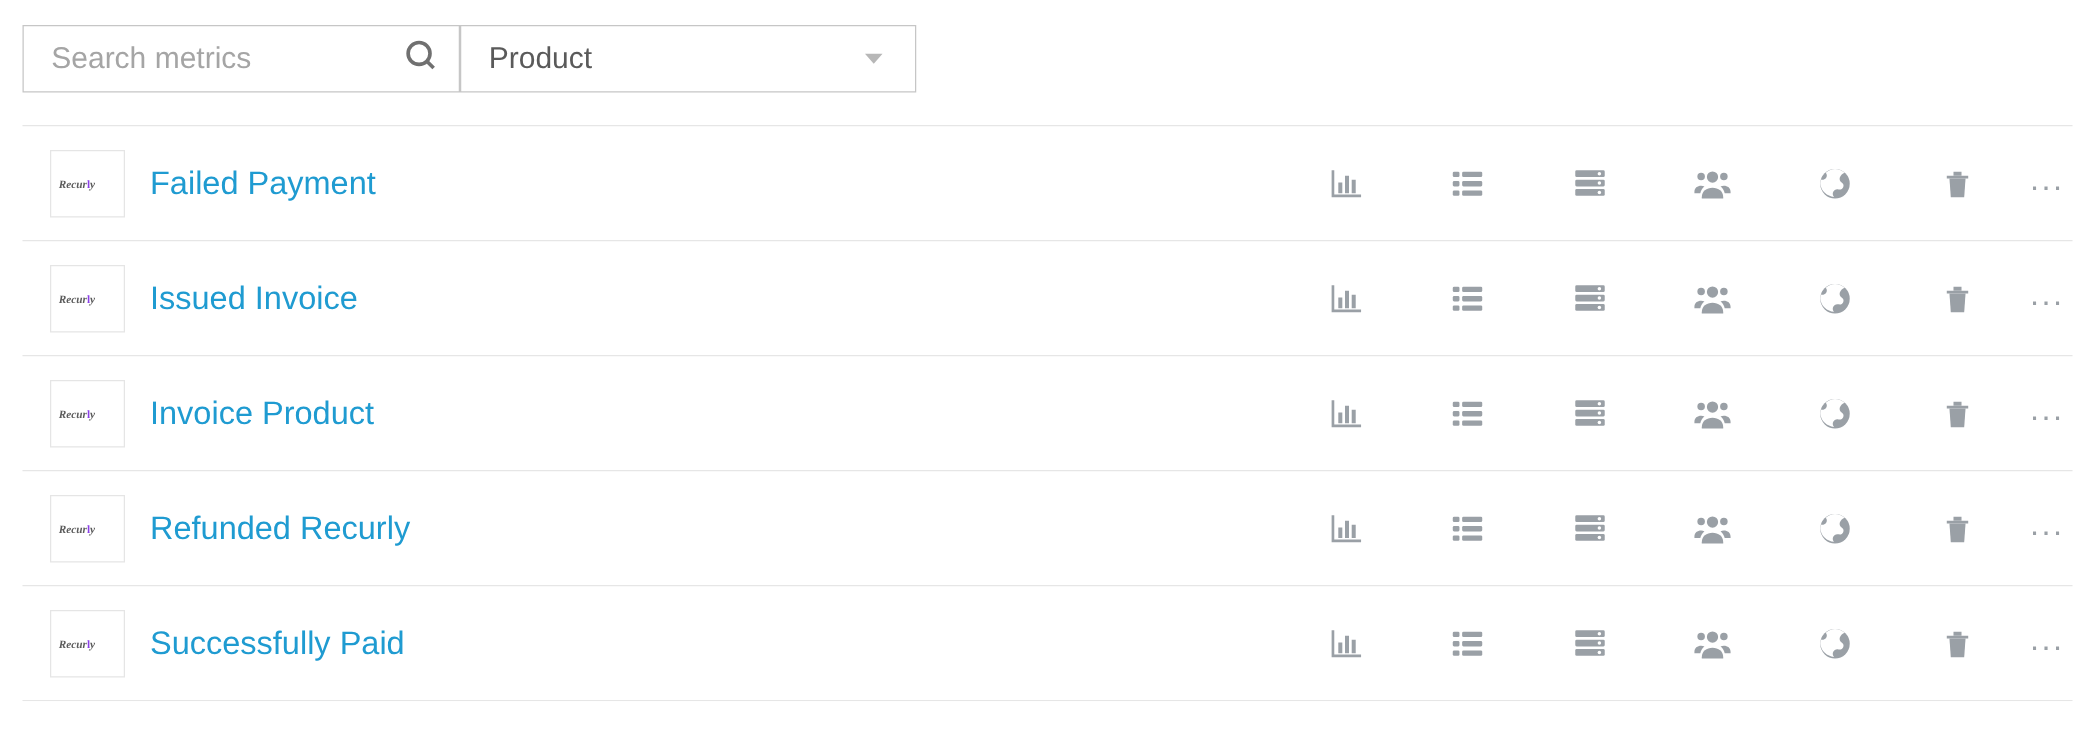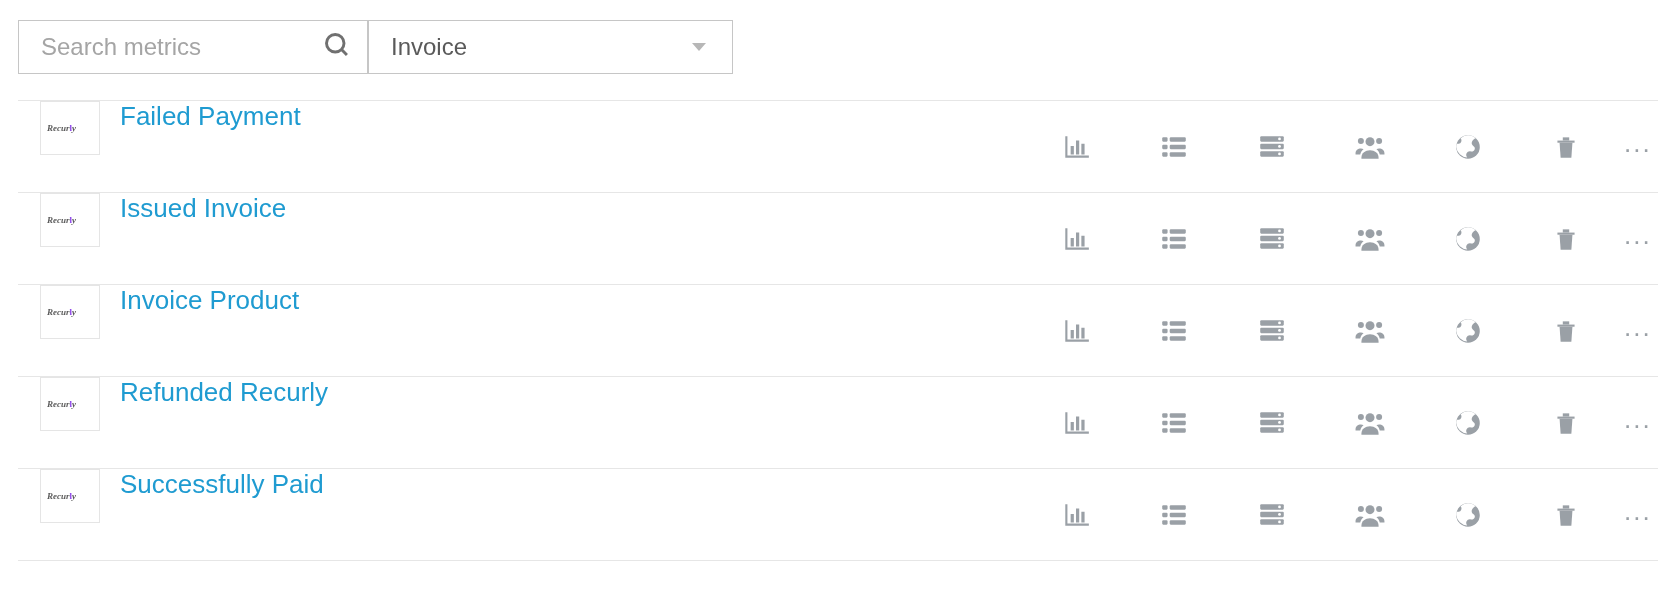--- a/index.html
+++ b/index.html
@@ -60,20 +60,21 @@
     width: 0; height: 0;
     border-left: 7px solid transparent;
     border-right: 7px solid transparent;
     border-top: 8px solid #b7b7b7;
   }
 
   
   .list { border-top: 1px solid #e6e6e6; }
   .row {
     display: flex;
+    align-items: center;
     height: 92px;
     border-bottom: 1px solid #e6e6e6;
     padding: 0 10px 0 22px;
     gap: 20px;
   }
   .brand-chip {
     width: 60px; height: 54px;
     border: 1px solid #e5e5e5;
     background: #ffffff;
     display: flex; align-items: center; justify-content: center;
@@ -181,21 +182,21 @@
     <div class="search-box">
       <input type="text" placeholder="Search metrics" style="">
       <span class="icon">
         <svg viewBox="0 0 24 24" width="28" height="28">
             <use href="#ic-search"></use>
           </svg>
       </span>
     </div>
 
     <div class="select-box">
-      <span>Invoice</span>
+      <span>Product</span>
       <span class="caret"></span>
     </div>
   </div>
 
   <div class="list" id="metric-list">
       <div class="row">
         <div class="brand-chip" title="Recurly">
           <svg viewBox="0 0 46 14">
             <use href="#ic-brand"></use>
           </svg>

